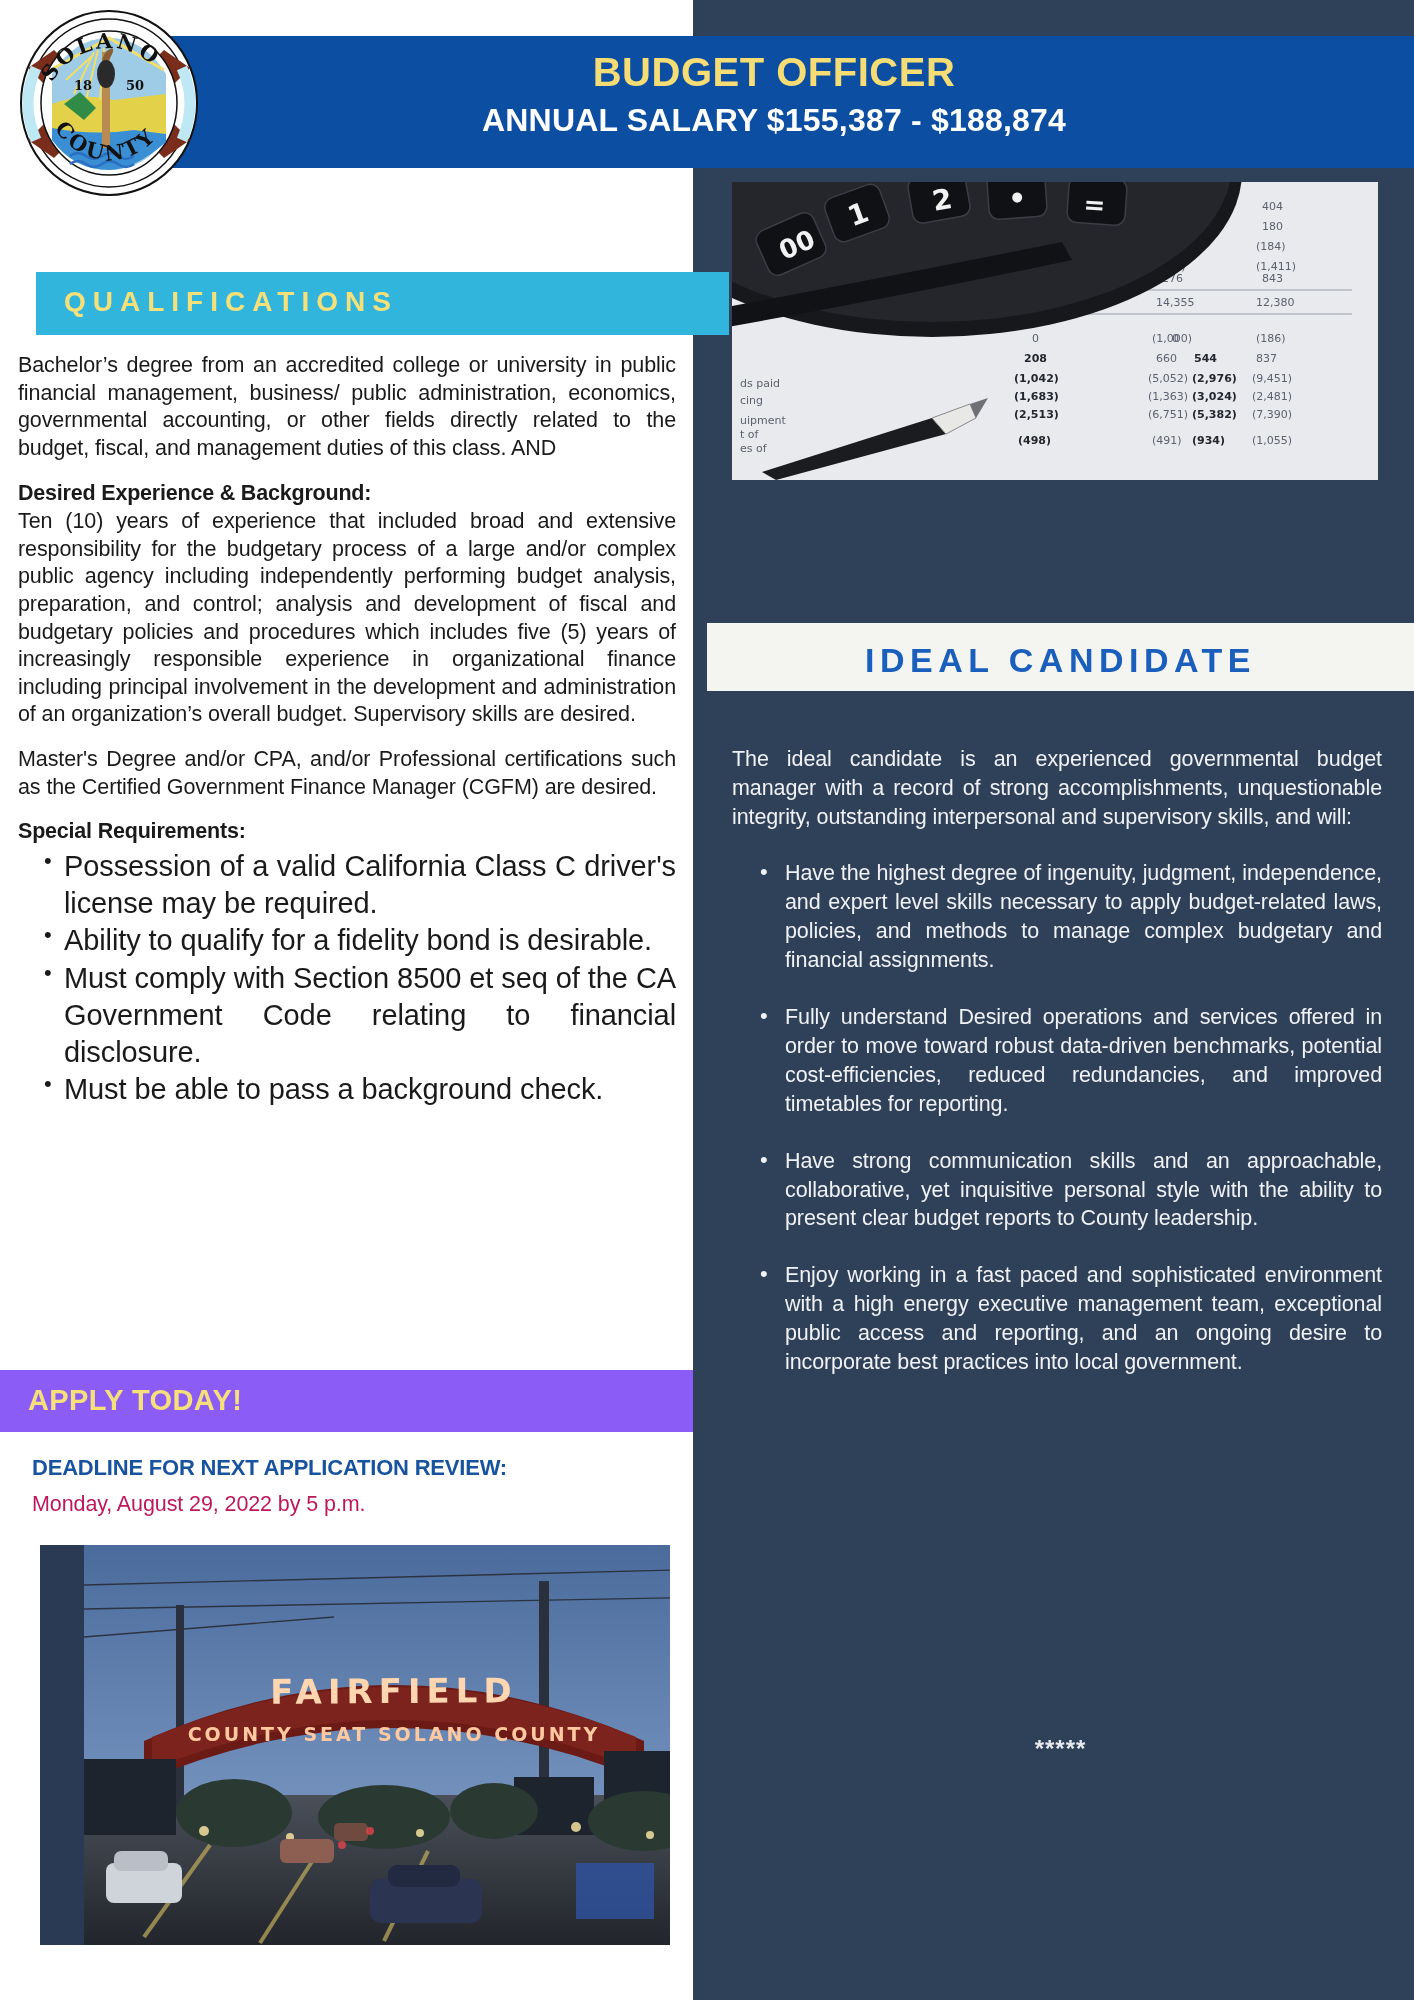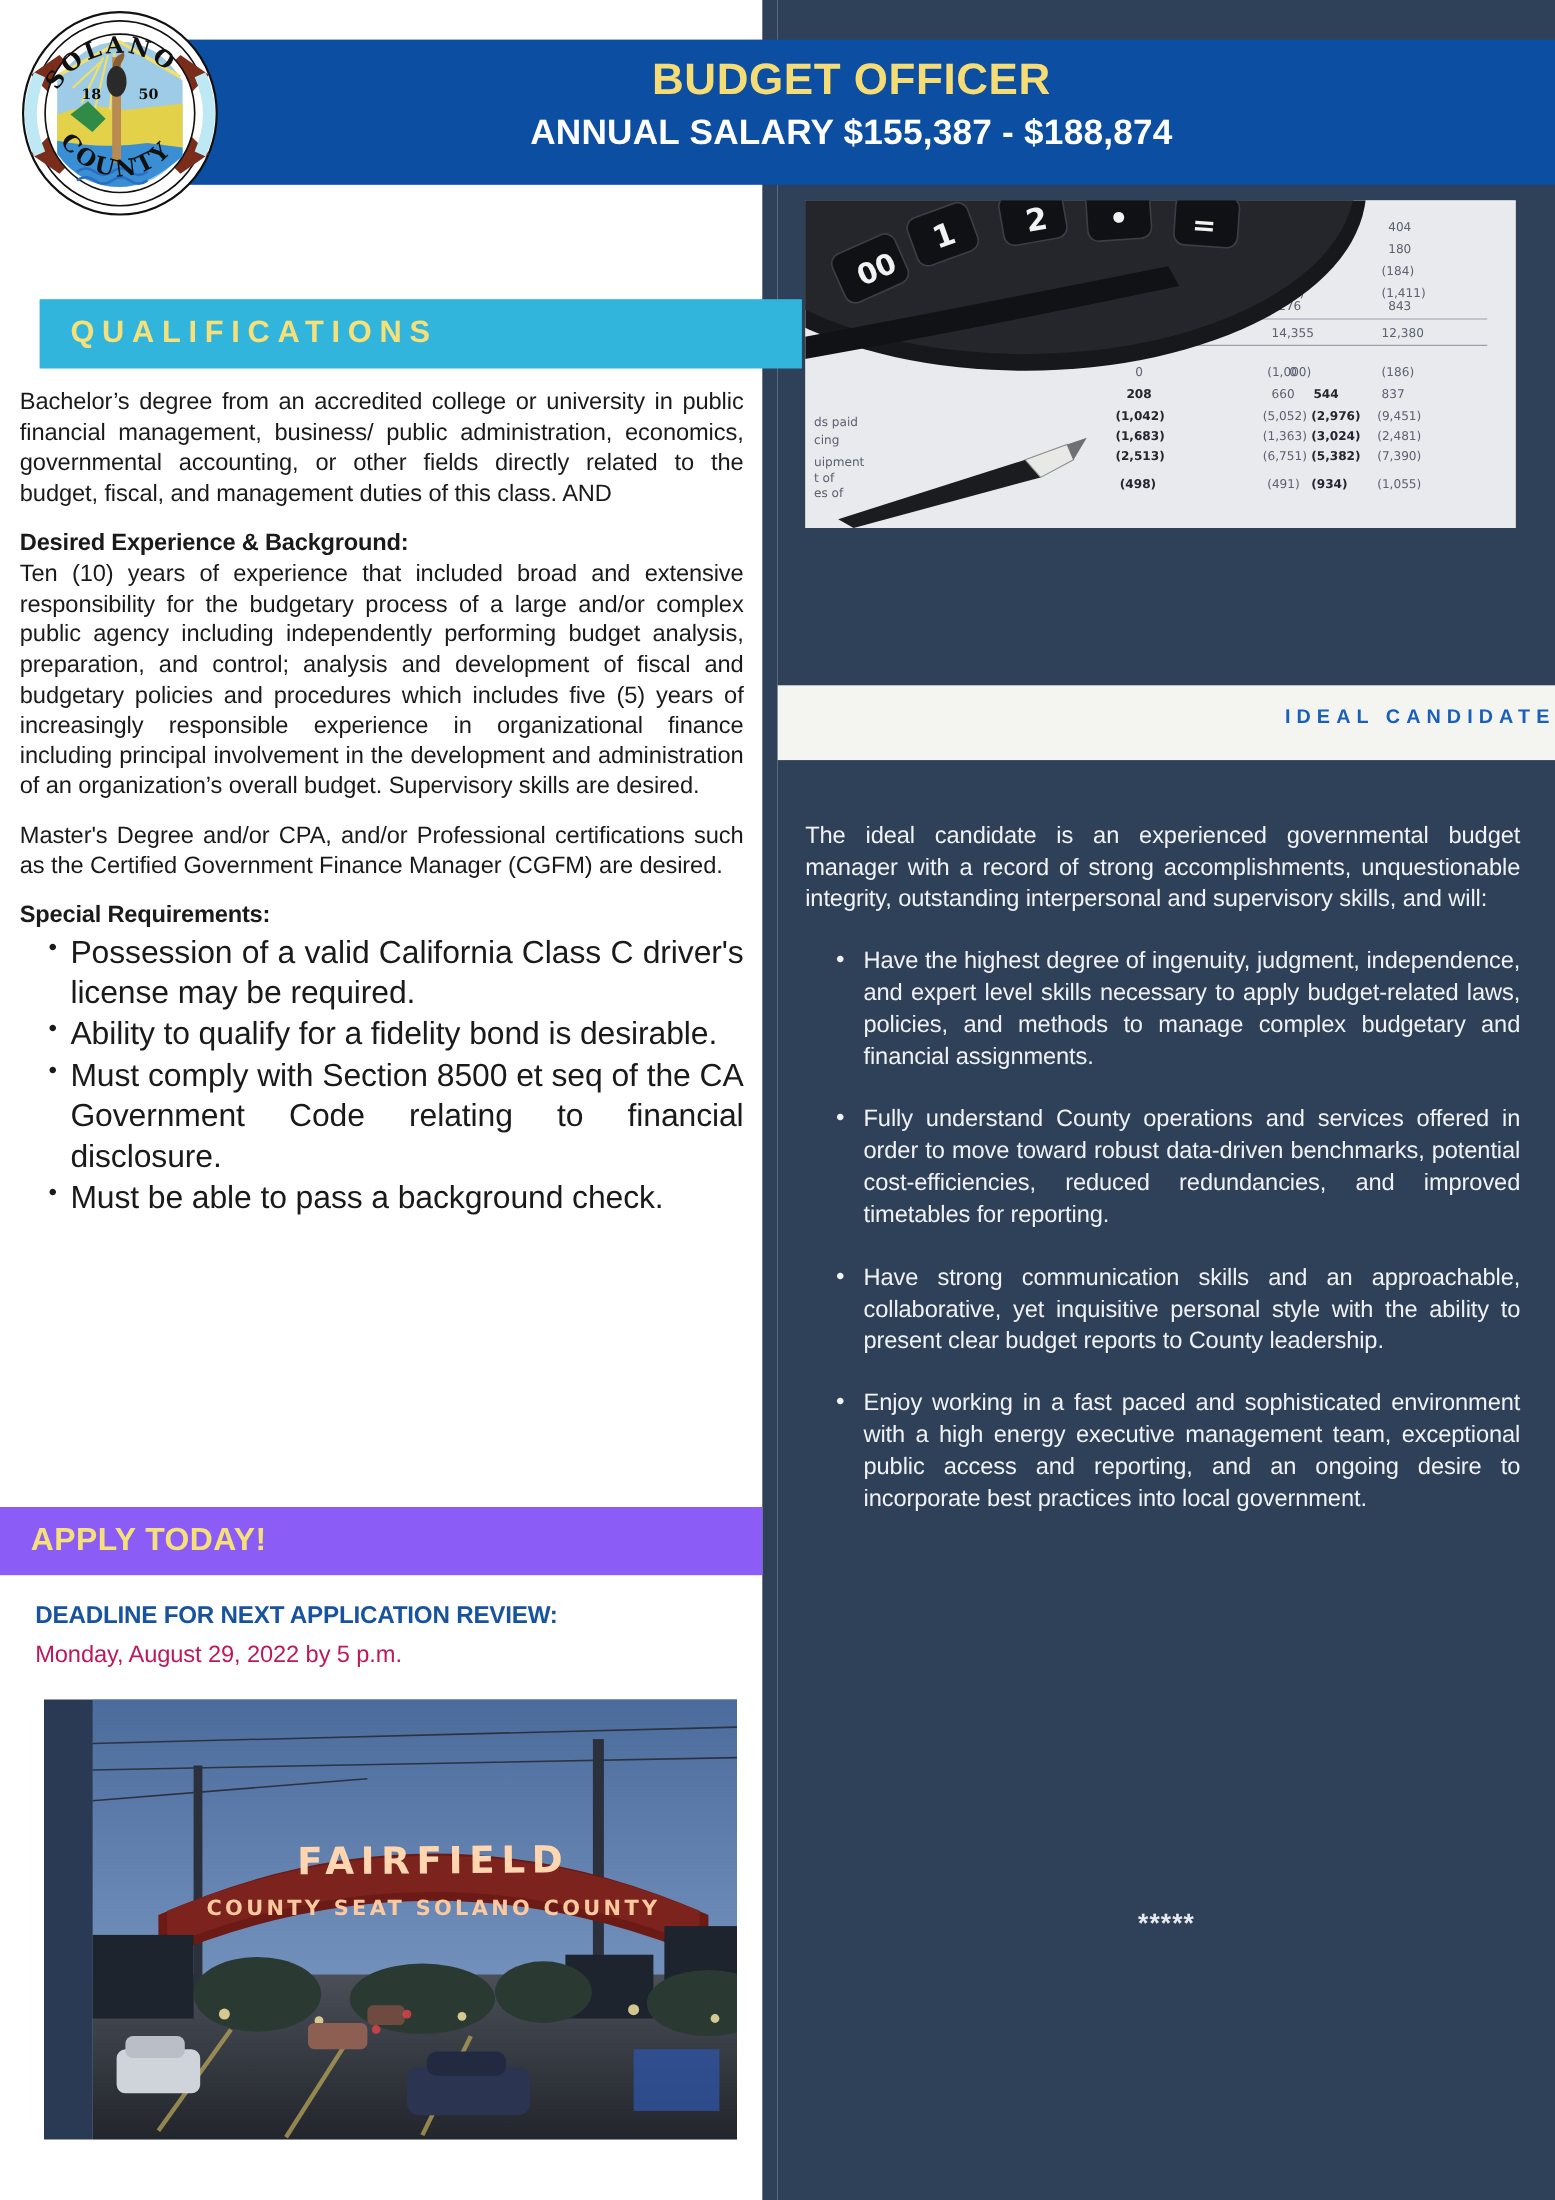--- a/index.html
+++ b/index.html
@@ -189,23 +189,23 @@
     position: absolute;
     left: 707px; top: 623px;
     width: 707px; height: 68px;
     background: #f4f4f0;
     z-index: 4;
   }
   .ic-band-text {
     position: absolute;
     left: 0; top: 18px;
     width: 100%;
-    text-align: right;
+    text-align: center;
     color: #1a5fbc;
-    font-size: 18px;
+    font-size: 34px;
     font-weight: bold;
     letter-spacing: 5.5px;
   }
   .ic-body {
     position: absolute;
     left: 732px; top: 745px;
     width: 650px;
     color: #f0f2f5;
     z-index: 5;
   }
@@ -409,21 +409,21 @@
   </div>
 
   <div class="ic-band">
     <div class="ic-band-text">IDEAL CANDIDATE</div>
   </div>
 
   <div class="ic-body">
     <div class="ic-para">The ideal candidate is an experienced governmental budget manager with a record of strong accomplishments, unquestionable integrity, outstanding interpersonal and supervisory skills, and will:</div>
     <ul class="icl">
       <li>Have the highest degree of ingenuity, judgment, independence, and expert level skills necessary to apply budget-related laws, policies, and methods to manage complex budgetary and financial assignments.</li>
-      <li>Fully understand County operations and services offered in order to move toward robust data-driven benchmarks, potential cost-efficiencies, reduced redundancies, and improved timetables for reporting.</li>
+      <li>Fully understand Desired operations and services offered in order to move toward robust data-driven benchmarks, potential cost-efficiencies, reduced redundancies, and improved timetables for reporting.</li>
       <li>Have strong communication skills and an approachable, collaborative, yet inquisitive personal style with the ability to present clear budget reports to County leadership.</li>
       <li>Enjoy working in a fast paced and sophisticated environment with a high energy executive management team, exceptional public access and reporting, and an ongoing desire to incorporate best practices into local government.</li>
     </ul>
   </div>
 
   <div class="stars">*****</div>
 
   <div class="fairfield-photo">
     <svg viewBox="0 0 630 400" width="630" height="400" preserveAspectRatio="none">
       <defs>

